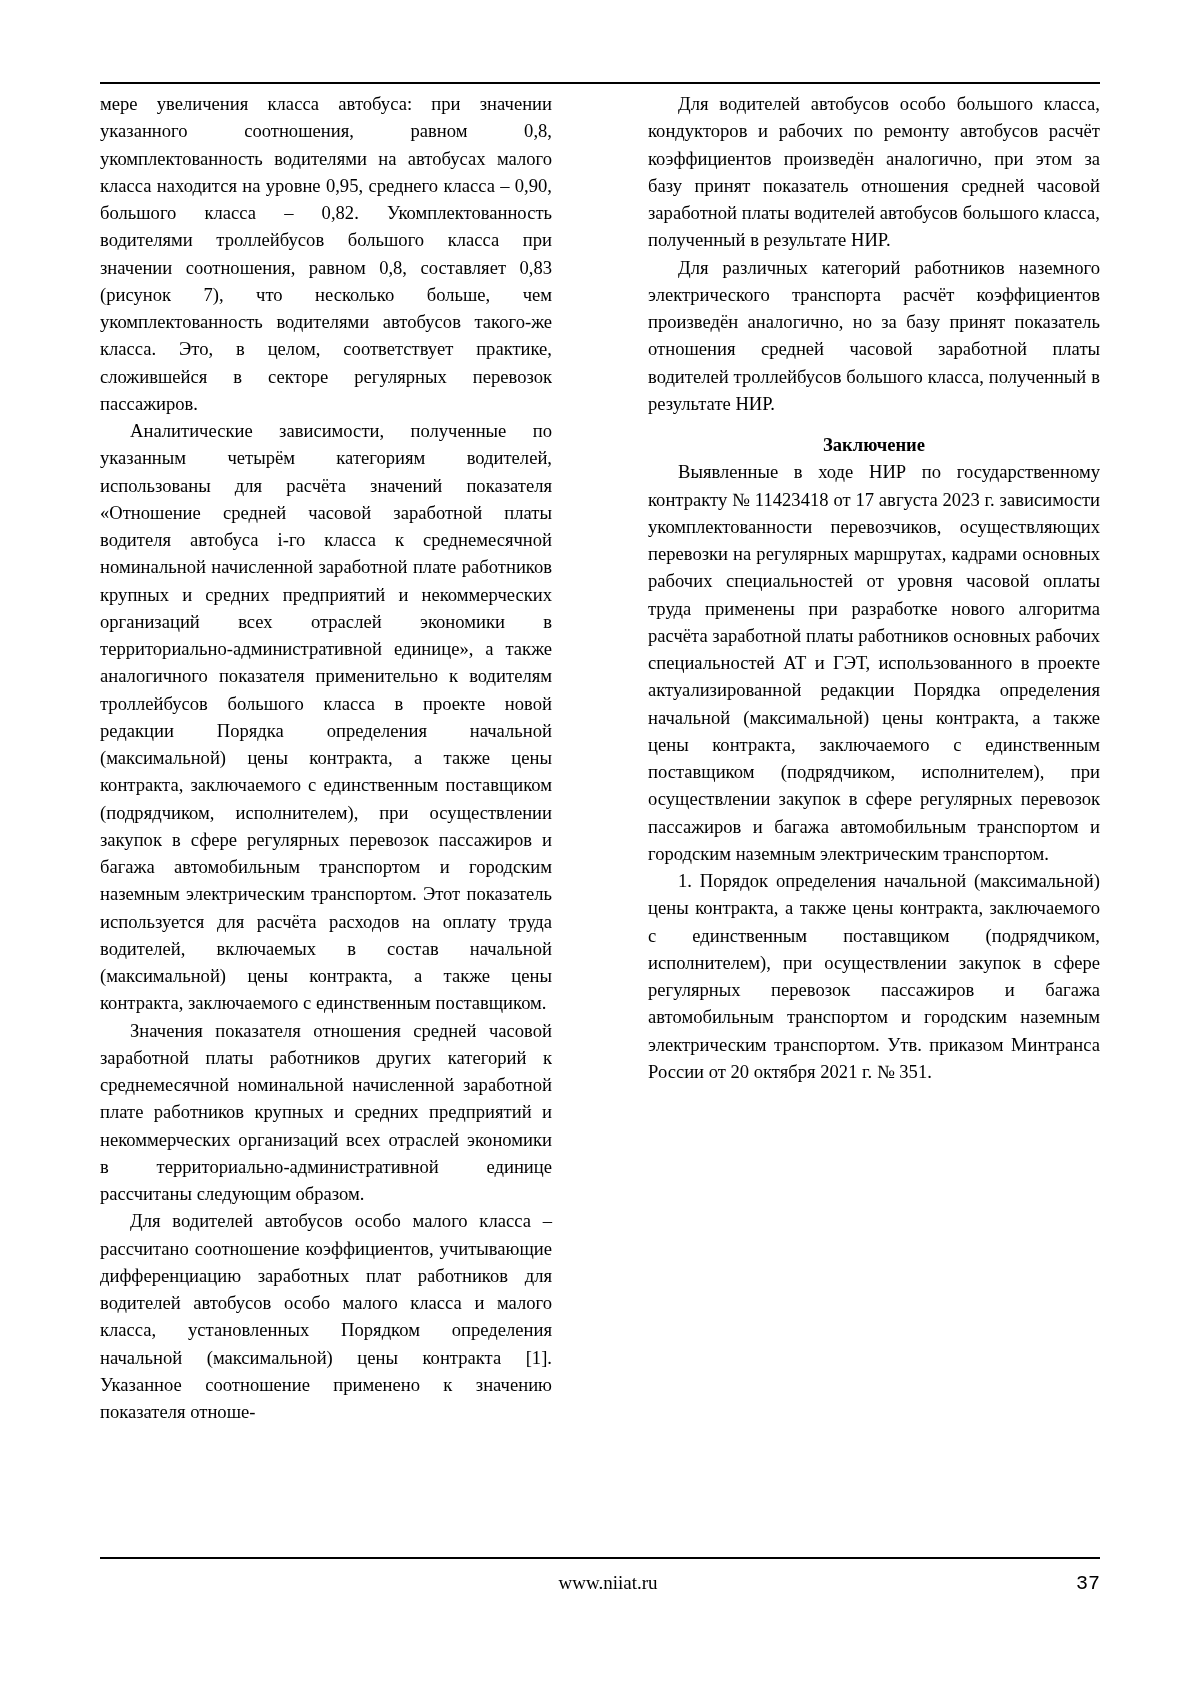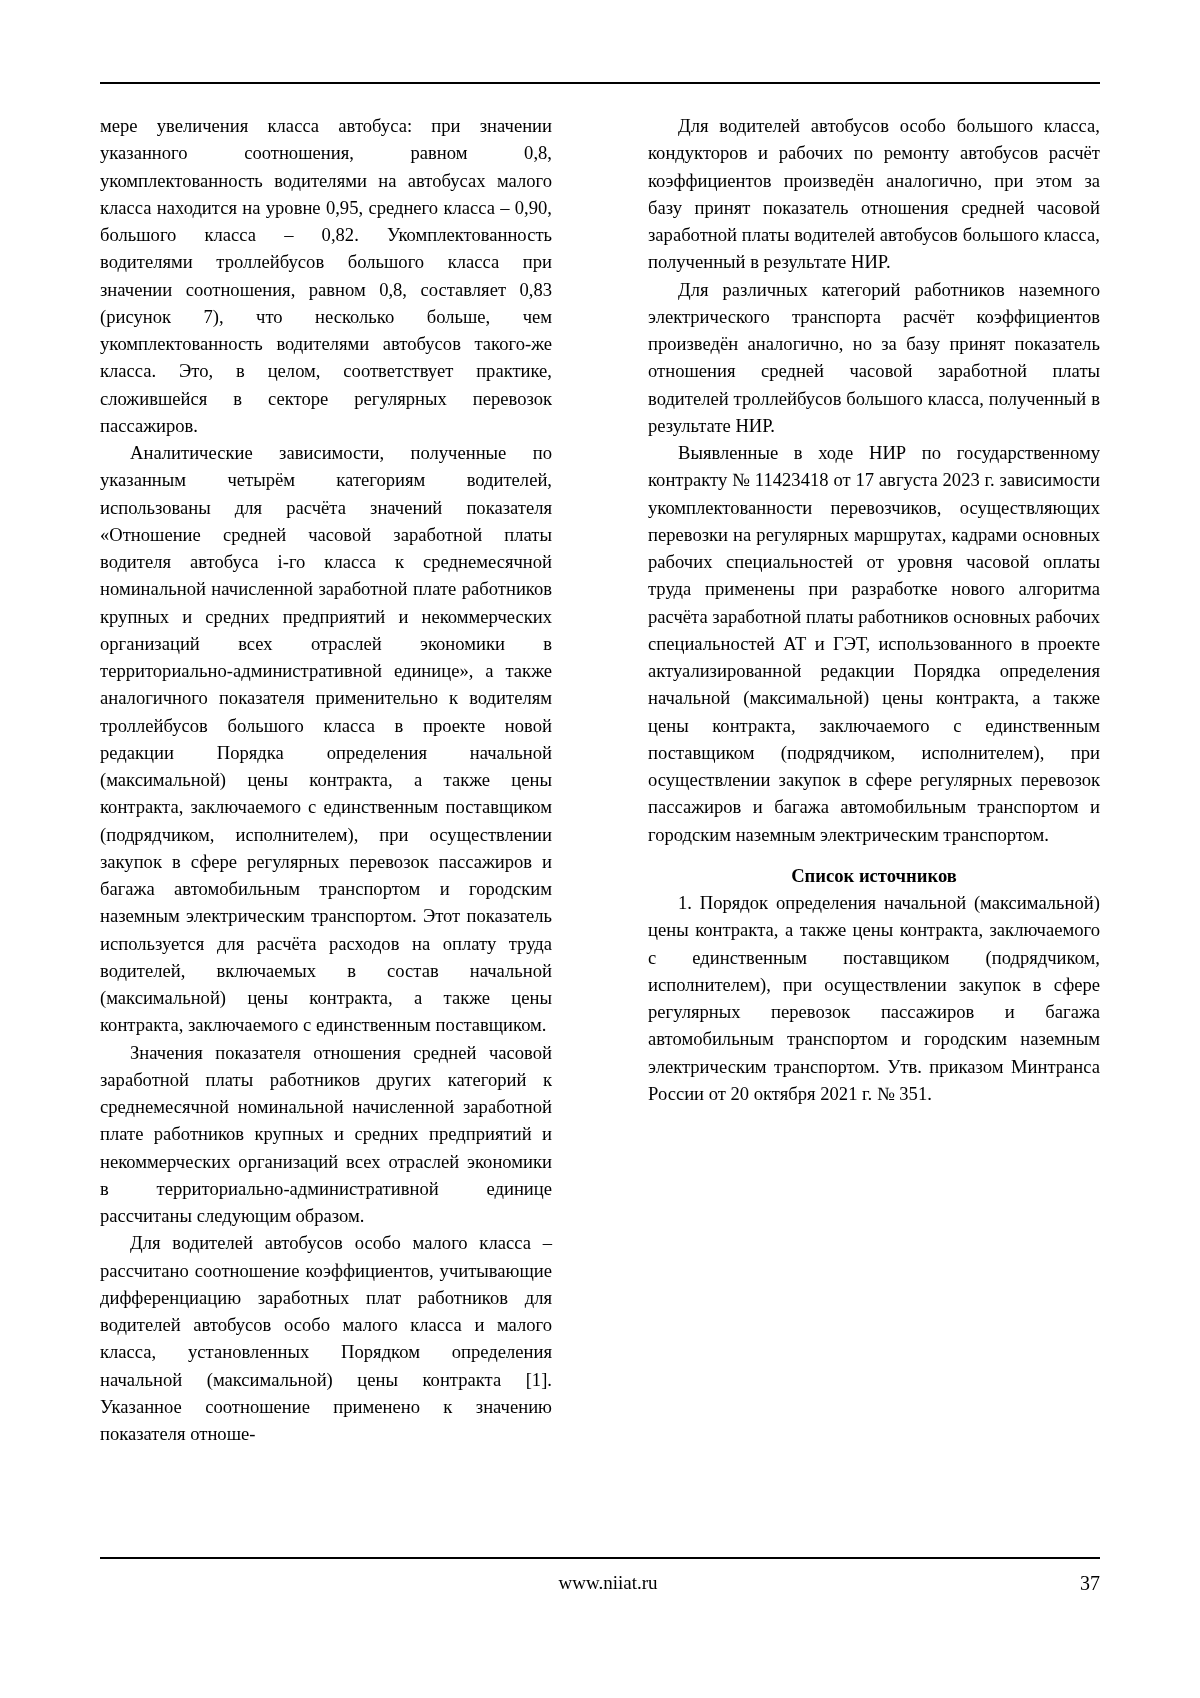--- a/index.html
+++ b/index.html
@@ -28,21 +28,21 @@
     width: 1000px;
     height: 2px;
     background: #000000;
   }
   .rule-top { top: 82px; }
   .rule-bottom { top: 1557px; }
 
   .columns {
     position: absolute;
     left: 100px;
-    top: 112px;
+    top: 90px;
     width: 1000px;
     height: 1420px;
     display: flex;
     justify-content: space-between;
   }
   .col {
     width: 452px;
   }
   p {
     margin: 0;
@@ -76,20 +76,21 @@
   .footer-url {
     position: absolute;
     left: 8px;
     width: 1000px;
     text-align: center;
   }
   .footer-page {
     position: absolute;
     right: 0;
     font-size: 20px;
+    font-family: Liberation Mono, monospace;
   }
 </style>
 </head>
 <body>
 
 <div class="page">
 
   <div class="rule rule-top"></div>
 
   <div class="columns">
@@ -98,23 +99,23 @@
       <p class="noindent">мере увеличения класса автобуса: при значении указанного соотношения, равном 0,8, укомплектованность водителями на автобусах малого класса находится на уровне 0,95, среднего класса – 0,90, большого класса – 0,82. Укомплектованность водителями троллейбусов большого класса при значении соотношения, равном 0,8, составляет 0,83 (рисунок 7), что несколько больше, чем укомплектованность водителями автобусов такого-же класса. Это, в целом, соответствует практике, сложившейся в секторе регулярных перевозок пассажиров.</p>
       <p>Аналитические зависимости, полученные по указанным четырём категориям водителей, использованы для расчёта значений показателя «Отношение средней часовой заработной платы водителя автобуса i-го класса к среднемесячной номинальной начисленной заработной плате работников крупных и средних предприятий и некоммерческих организаций всех отраслей экономики в территориально-административной единице», а также аналогичного показателя применительно к водителям троллейбусов большого класса в проекте новой редакции Порядка определения начальной (максимальной) цены контракта, а также цены контракта, заключаемого с единственным поставщиком (подрядчиком, исполнителем), при осуществлении закупок в сфере регулярных перевозок пассажиров и багажа автомобильным транспортом и городским наземным электрическим транспортом. Этот показатель используется для расчёта расходов на оплату труда водителей, включаемых в состав начальной (максимальной) цены контракта, а также цены контракта, заключаемого с единственным поставщиком.</p>
       <p>Значения показателя отношения средней часовой заработной платы работников других категорий к среднемесячной номинальной начисленной заработной плате работников крупных и средних предприятий и некоммерческих организаций всех отраслей экономики в территориально-административной единице рассчитаны следующим образом.</p>
       <p>Для водителей автобусов особо малого класса – рассчитано соотношение коэффициентов, учитывающие дифференциацию заработных плат работников для водителей автобусов особо малого класса и малого класса, установленных Порядком определения начальной (максимальной) цены контракта [1]. Указанное соотношение применено к значению показателя отноше-</p>
     </div>
 
     <div class="col">
       <p>Для водителей автобусов особо большого класса, кондукторов и рабочих по ремонту автобусов расчёт коэффициентов произведён аналогично, при этом за базу принят показатель отношения средней часовой заработной платы водителей автобусов большого класса, полученный в результате НИР.</p>
       <p>Для различных категорий работников наземного электрического транспорта расчёт коэффициентов произведён аналогично, но за базу принят показатель отношения средней часовой заработной платы водителей троллейбусов большого класса, полученный в результате НИР.</p>
 
+      <h2>Заключение</h2>
       <p>Выявленные в ходе НИР по государственному контракту № 11423418 от 17 августа 2023 г. зависимости укомплектованности перевозчиков, осуществляющих перевозки на регулярных маршрутах, кадрами основных рабочих специальностей от уровня часовой оплаты труда применены при разработке нового алгоритма расчёта заработной платы работников основных рабочих специальностей АТ и ГЭТ, использованного в проекте актуализированной редакции Порядка определения начальной (максимальной) цены контракта, а также цены контракта, заключаемого с единственным поставщиком (подрядчиком, исполнителем), при осуществлении закупок в сфере регулярных перевозок пассажиров и багажа автомобильным транспортом и городским наземным электрическим транспортом.</p>
 
-      <h2>Список источников</h2>
       <p>1. Порядок определения начальной (максимальной) цены контракта, а также цены контракта, заключаемого с единственным поставщиком (подрядчиком, исполнителем), при осуществлении закупок в сфере регулярных перевозок пассажиров и багажа автомобильным транспортом и городским наземным электрическим транспортом. Утв. приказом Минтранса России от 20 октября 2021 г. № 351.</p>
     </div>
 
   </div>
 
   <div class="rule rule-bottom"></div>
 
   <div class="footer">
     <span class="footer-url">www.niiat.ru</span>
     <span class="footer-page">37</span>

